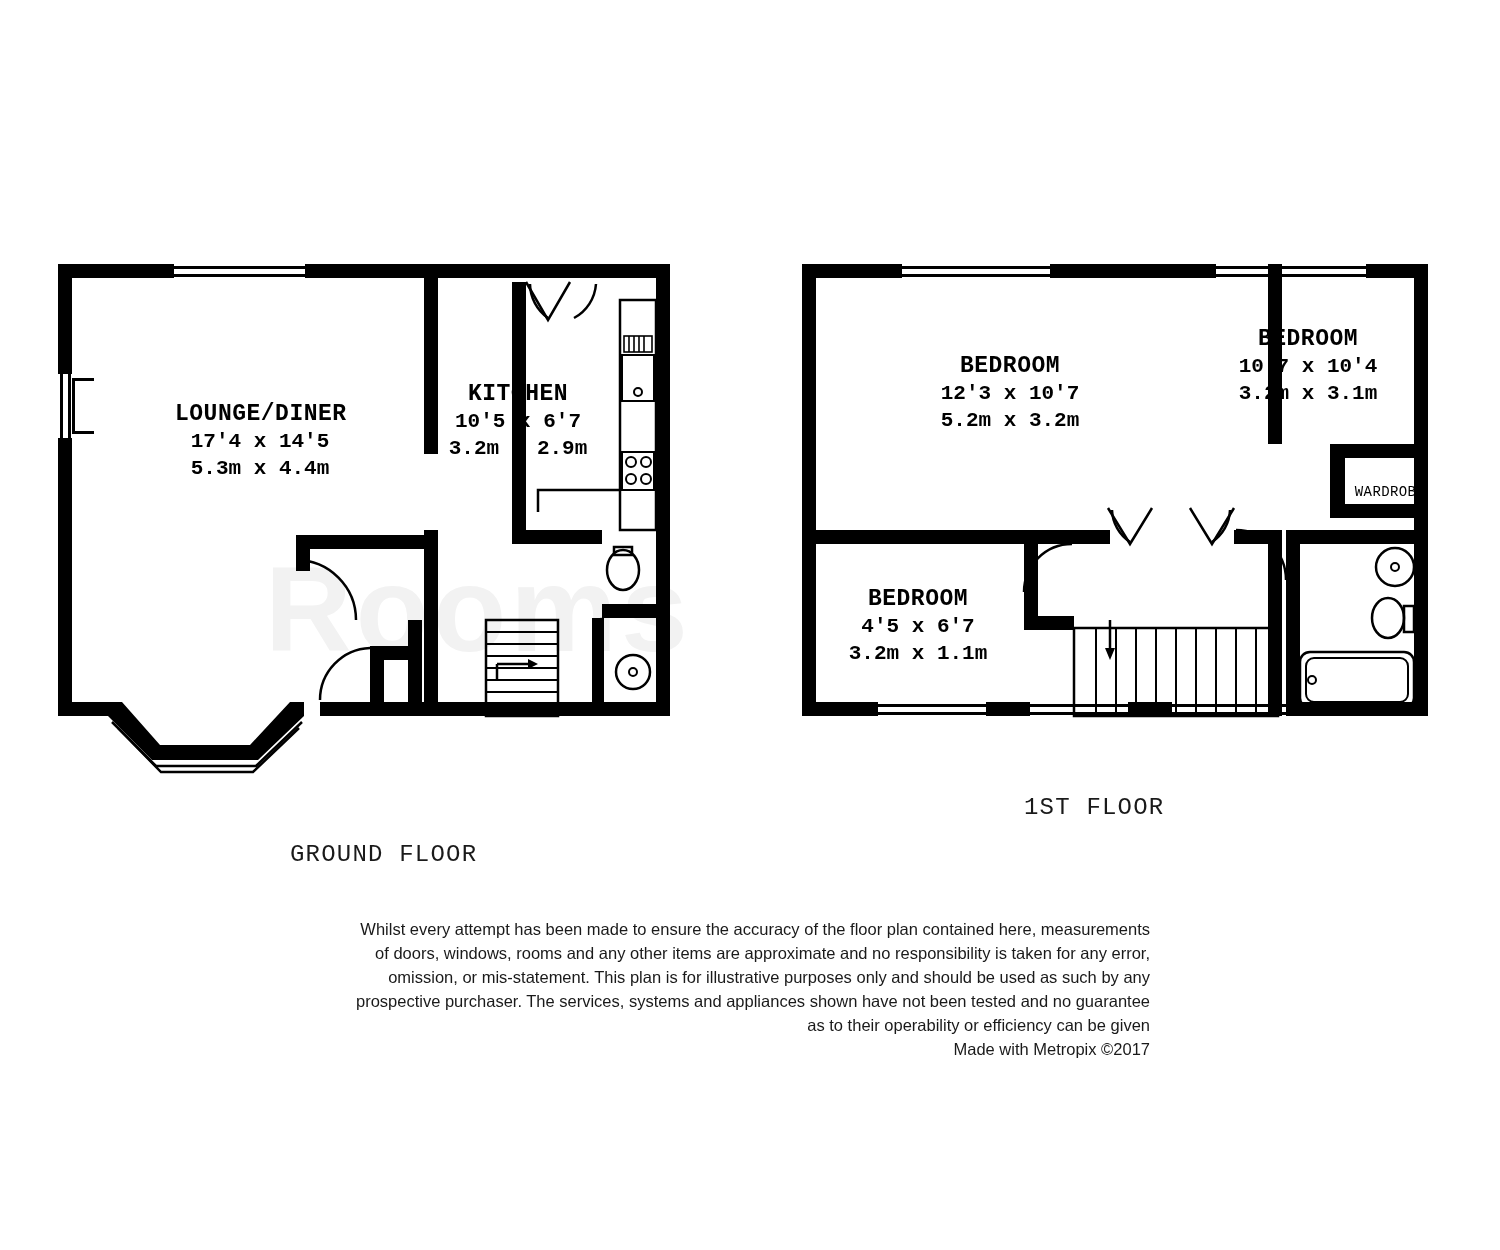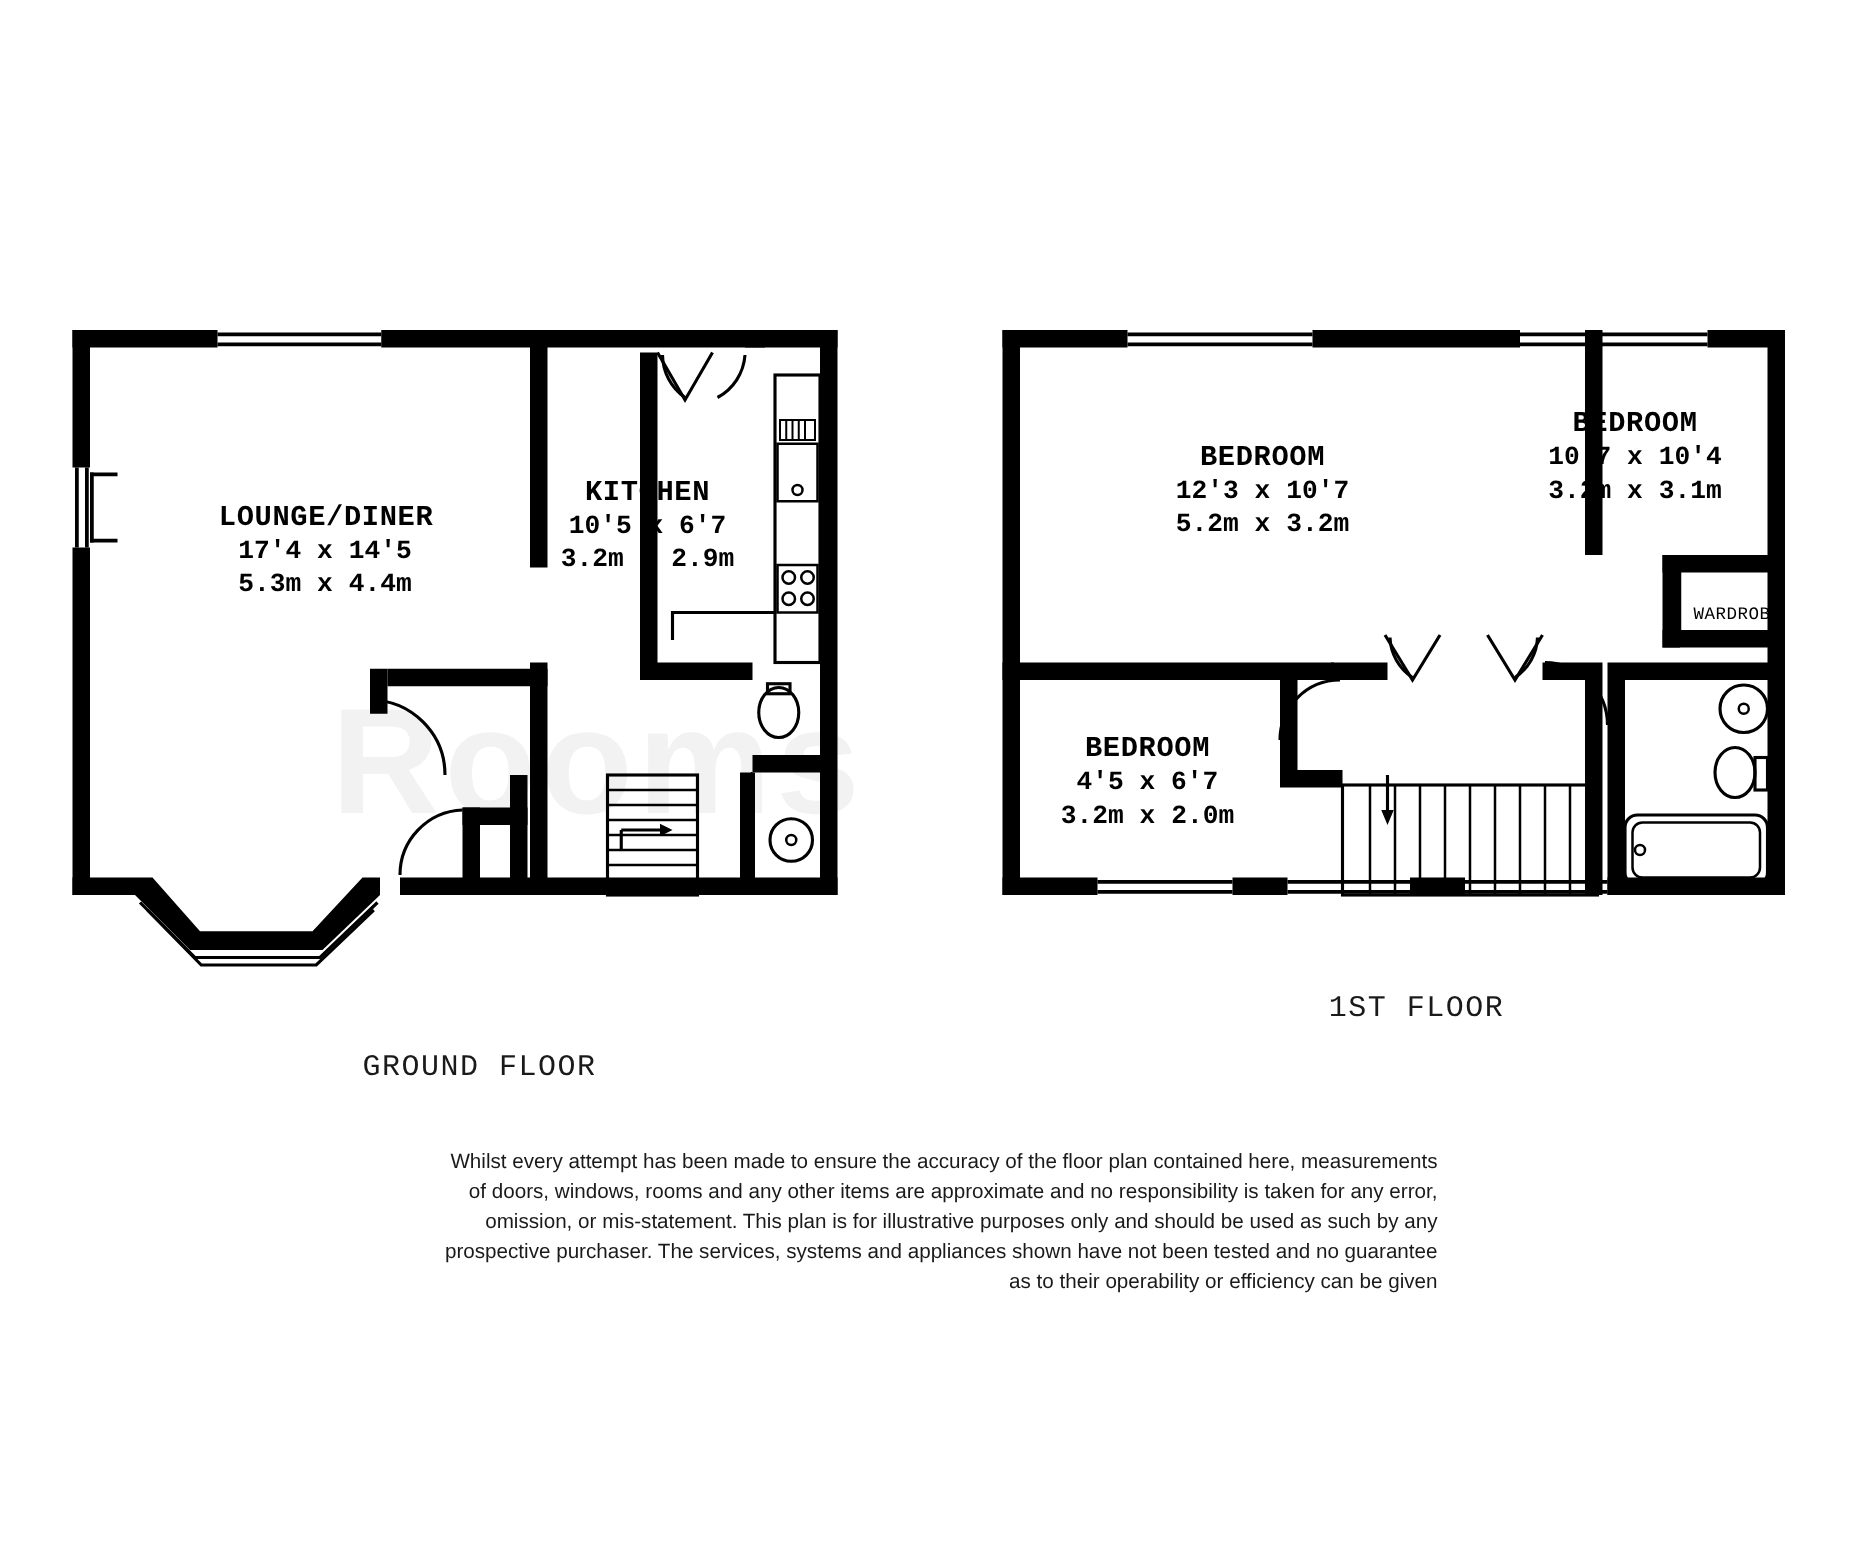--- a/index.html
+++ b/index.html
@@ -274,23 +274,24 @@
 
 <div class="label" style="left:1218px; top:325px; width:180px;">
   <div class="room-name">BEDROOM</div>
   <div class="room-dim">10'7 x 10'4</div>
   <div class="room-dim">3.2m x 3.1m</div>
 </div>
 
 <div class="label" style="left:818px; top:585px; width:200px;">
   <div class="room-name">BEDROOM</div>
   <div class="room-dim">4'5 x 6'7</div>
-  <div class="room-dim">3.2m x 2.0m</div>
+  <div class="room-dim">3.2m x 1.1m</div>
 </div>
 
 <div class="label wardrobe-label" style="left:1345px; top:484px; width:90px;">WARDROBE</div>
 
 <div class="label floor-title" style="left:290px; top:840px; width:180px;">GROUND FLOOR</div>
-<div class="label floor-title" style="left:1063px; top:793px; width:130px;">1ST FLOOR</div>
+<div class="label floor-title" style="left:1024px; top:793px; width:130px;">1ST FLOOR</div>
 
 <div class="disclaimer">
   <span>Whilst every attempt has been made to ensure the accuracy of the floor plan contained here, measurements of doors, windows, rooms and any other items are approximate and no responsibility is taken for any error, omission, or mis-statement. This plan is for illustrative purposes only and should be used as such by any prospective purchaser. The services, systems and appliances shown have not been tested and no guarantee as to their operability or efficiency can be given</span>
+  <span class="made">Made with Metropix ©2017</span>
 </div>
 
 </body></html>

